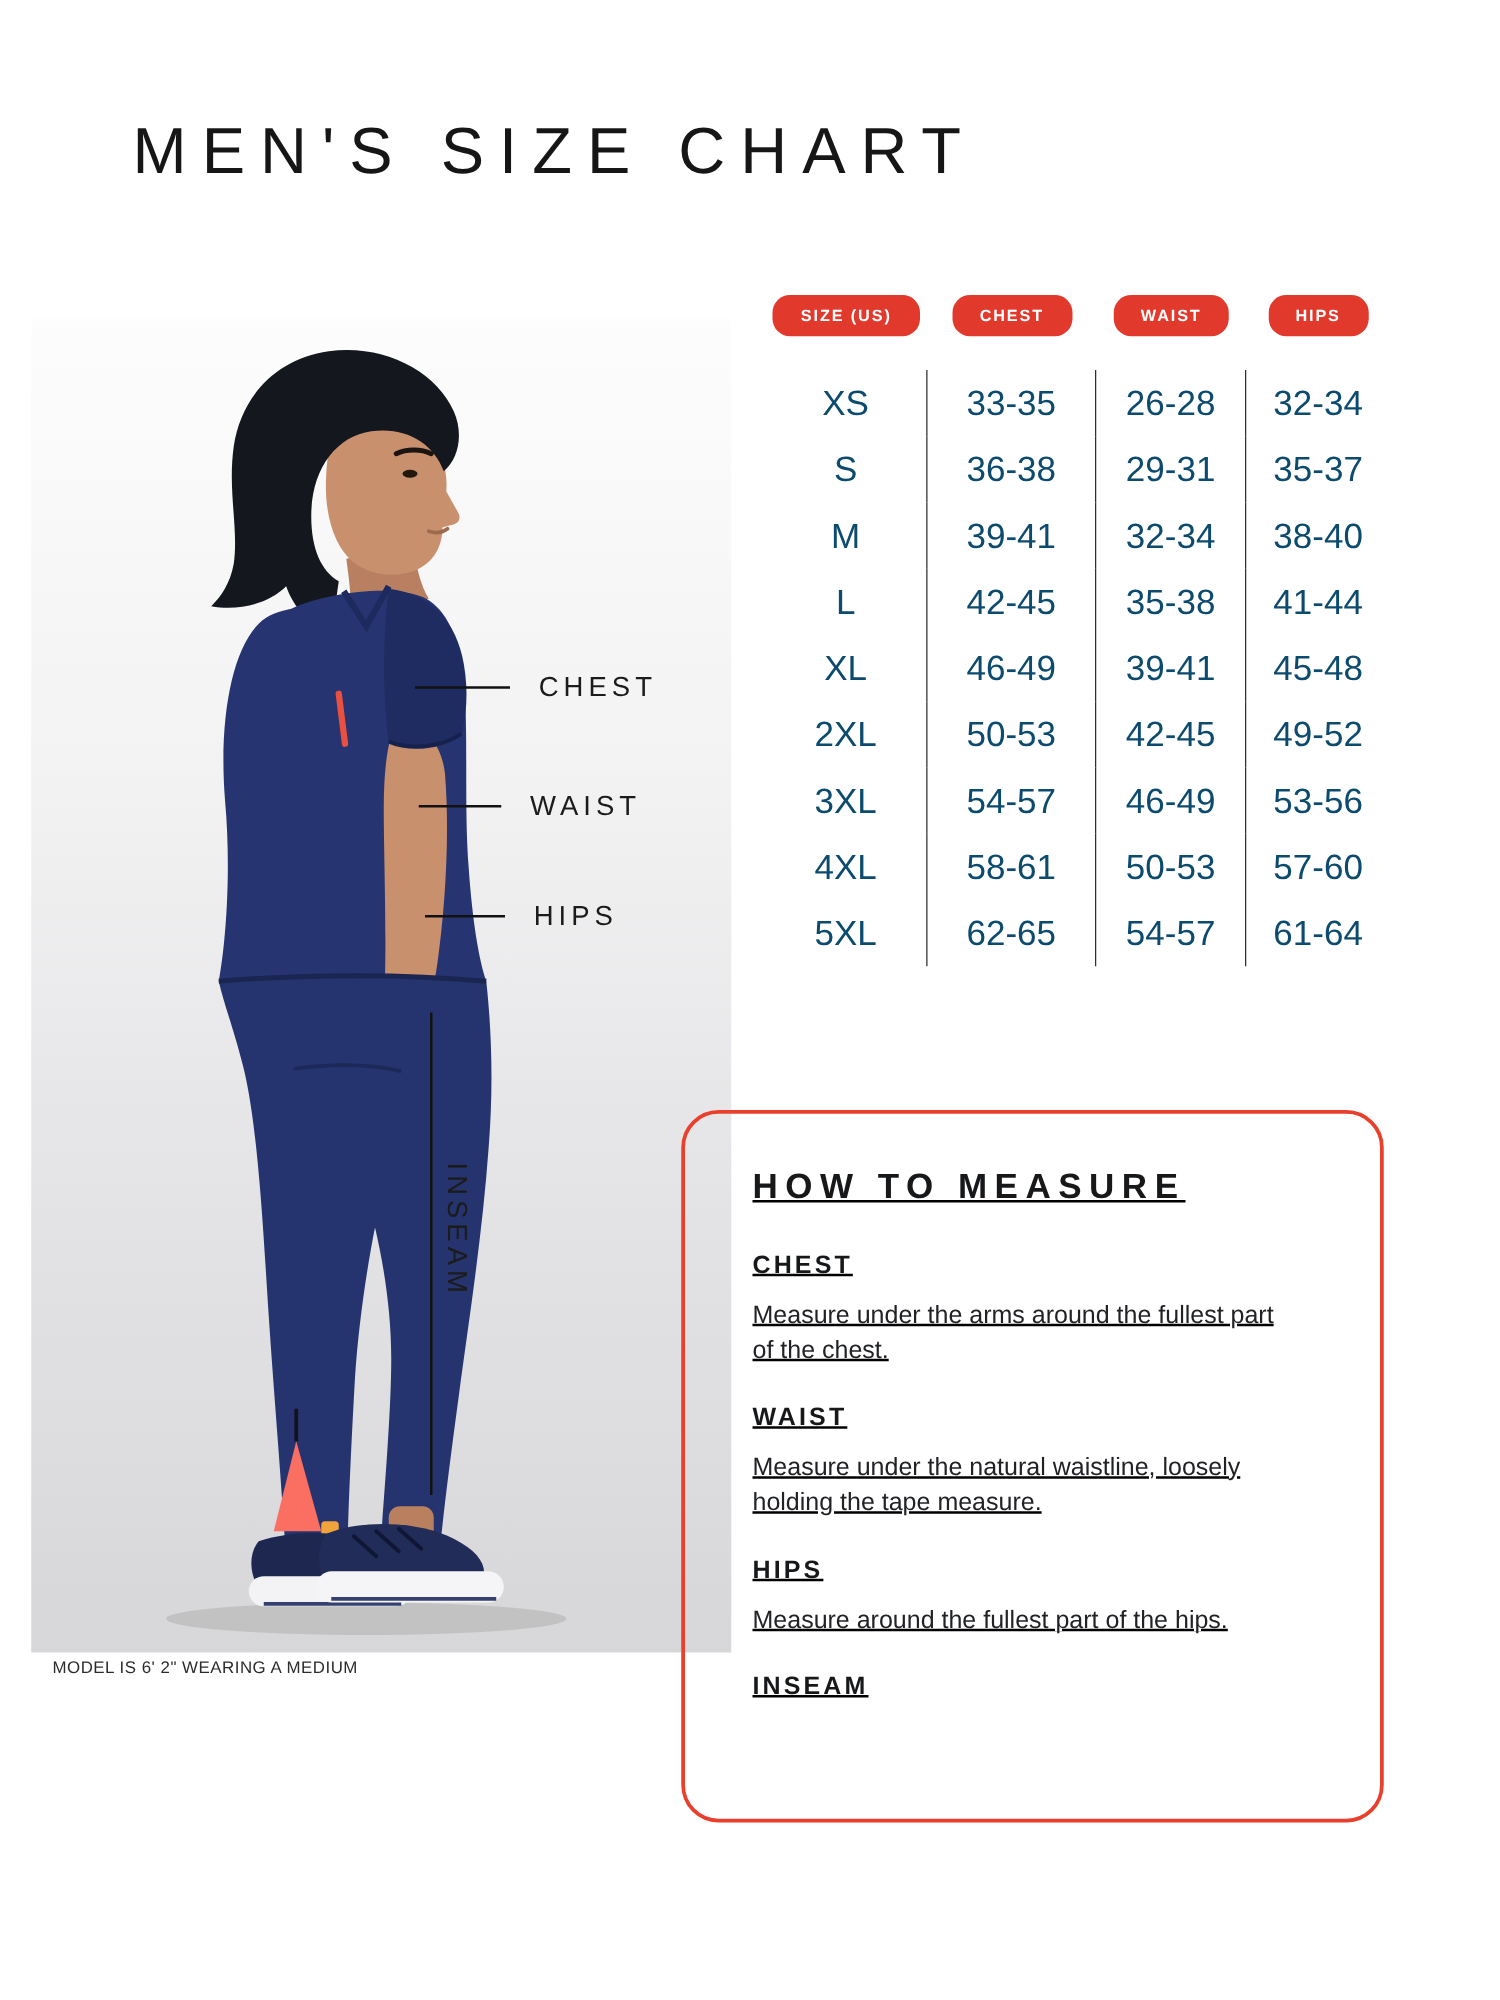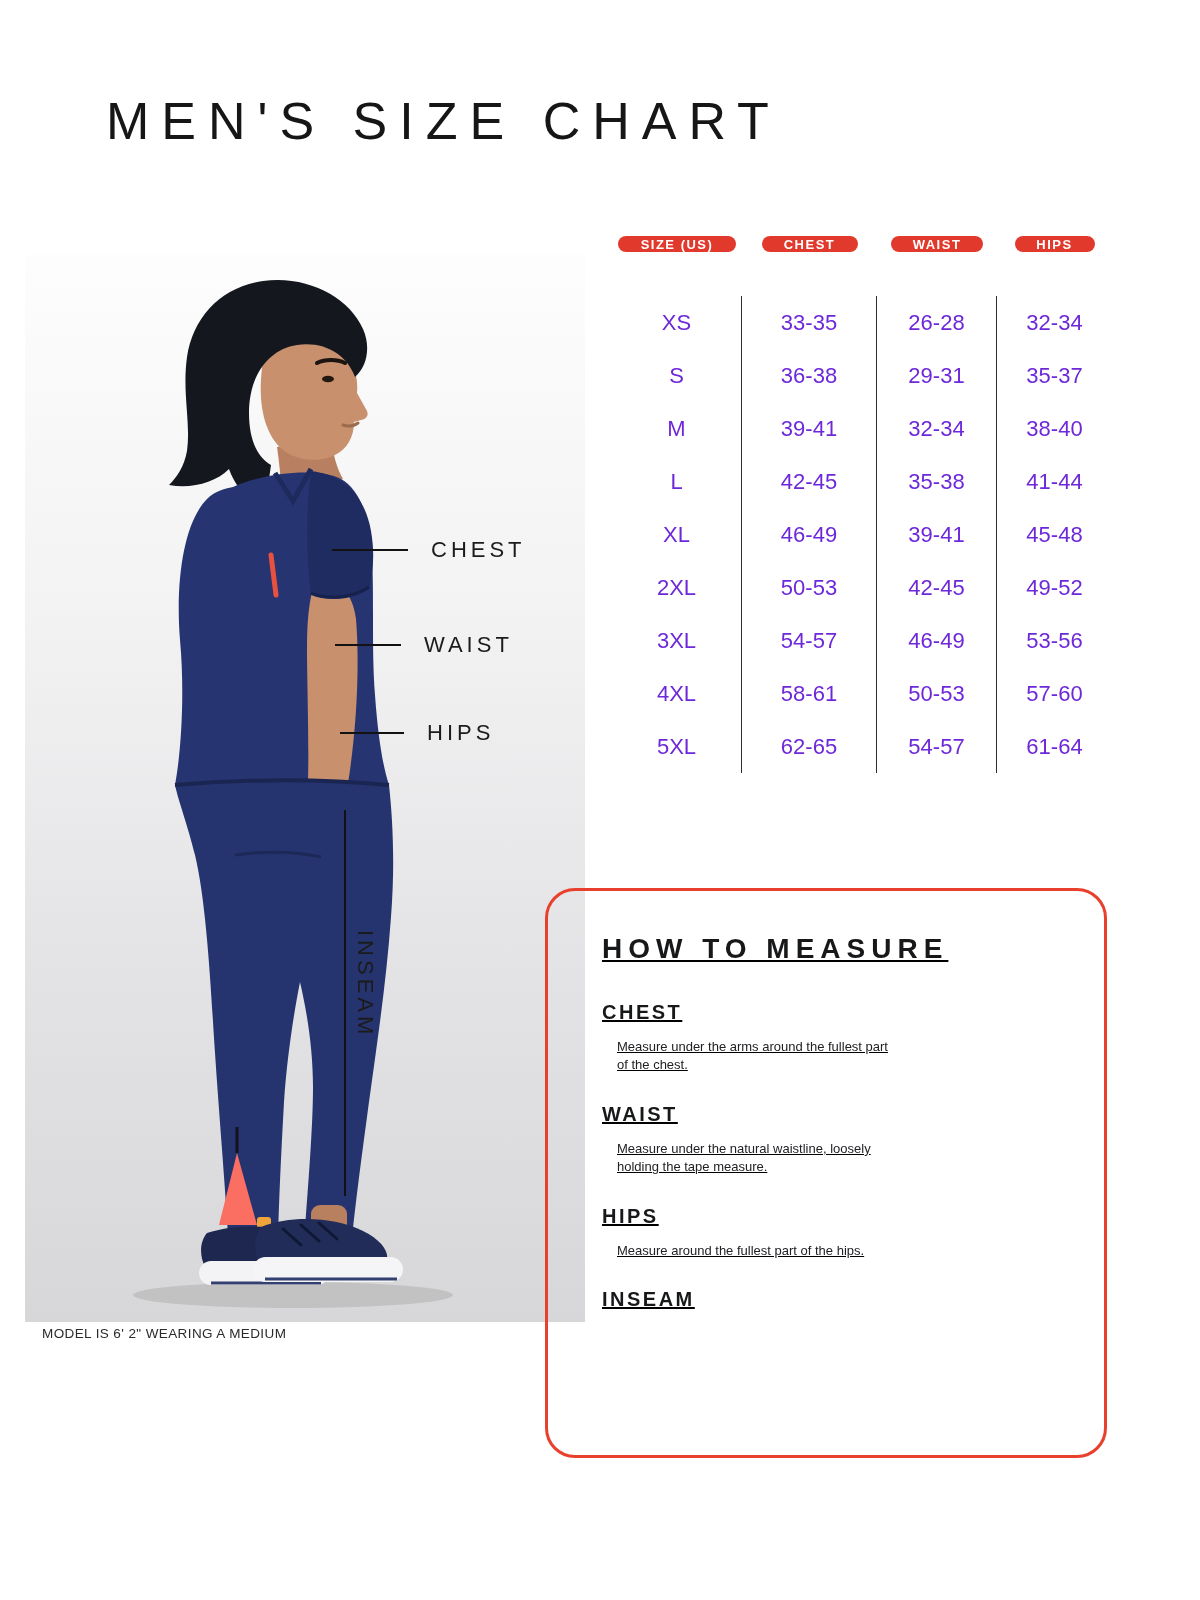--- a/index.html
+++ b/index.html
@@ -24,36 +24,36 @@
     font-size:22px;letter-spacing:4px;color:#1b1b1b;z-index:2;}
 
   .caption{position:absolute;left:42px;top:1326px;font-size:13.5px;letter-spacing:.4px;color:#2b2b2b;}
 
   
   .table{position:absolute;left:612px;top:236px;width:500px;z-index:1;}
   .thead,.tr{display:grid;grid-template-columns:130px 135px 120px 115px;}
   .thead{height:60px;align-items:start;}
   .th{display:flex;justify-content:center;}
   .pill{background:#e2392d;color:#ffffff;font-weight:bold;font-size:13px;letter-spacing:1.5px;
-    height:16px;border-radius:14px;display:flex;align-items:center;justify-content:center;
+    height:33px;border-radius:14px;display:flex;align-items:center;justify-content:center;
     padding:0 4px;box-sizing:border-box;}
   .th:nth-child(1) .pill{width:118px;}
   .th:nth-child(2) .pill{width:96px;}
   .th:nth-child(3) .pill{width:92px;}
   .th:nth-child(4) .pill{width:80px;}
   .tr{height:53px;}
-  .td{display:flex;align-items:center;justify-content:center;font-size:22px;color:#6d28d9;}
+  .td{display:flex;align-items:center;justify-content:center;font-size:28px;color:#0c4a6e;}
   .td:nth-child(-n+3){border-right:1.5px solid #2e2f33;}
 
   
   .measure-box{position:absolute;left:545px;top:888px;width:562px;height:570px;box-sizing:border-box;
     border:3px solid #e9402e;border-radius:30px;z-index:3;padding:42px 40px 0 54px;background:transparent;text-decoration:underline;}
   .measure-box h2{margin:0 0 36px 0;font-size:28px;font-weight:800;letter-spacing:6px;color:#17181a;}
   .msec h3{margin:0 0 14px 0;font-size:20px;font-weight:bold;letter-spacing:2.5px;color:#17181a;}
-  .msec p{margin:0 0 28px 15px;font-size:13px;line-height:1.42;color:#212226;white-space:pre-line;}
+  .msec p{margin:0 0 28px 0;font-size:20px;line-height:1.42;color:#212226;white-space:pre-line;}
 </style>
 </head>
 <body>
 
 <div class="stage">
 
   <h1 class="page-title">MEN'S SIZE CHART</h1>
 
   <div class="photo">
     <svg width="560" height="1067" viewBox="0 0 560 1067" xmlns="http://www.w3.org/2000/svg">

